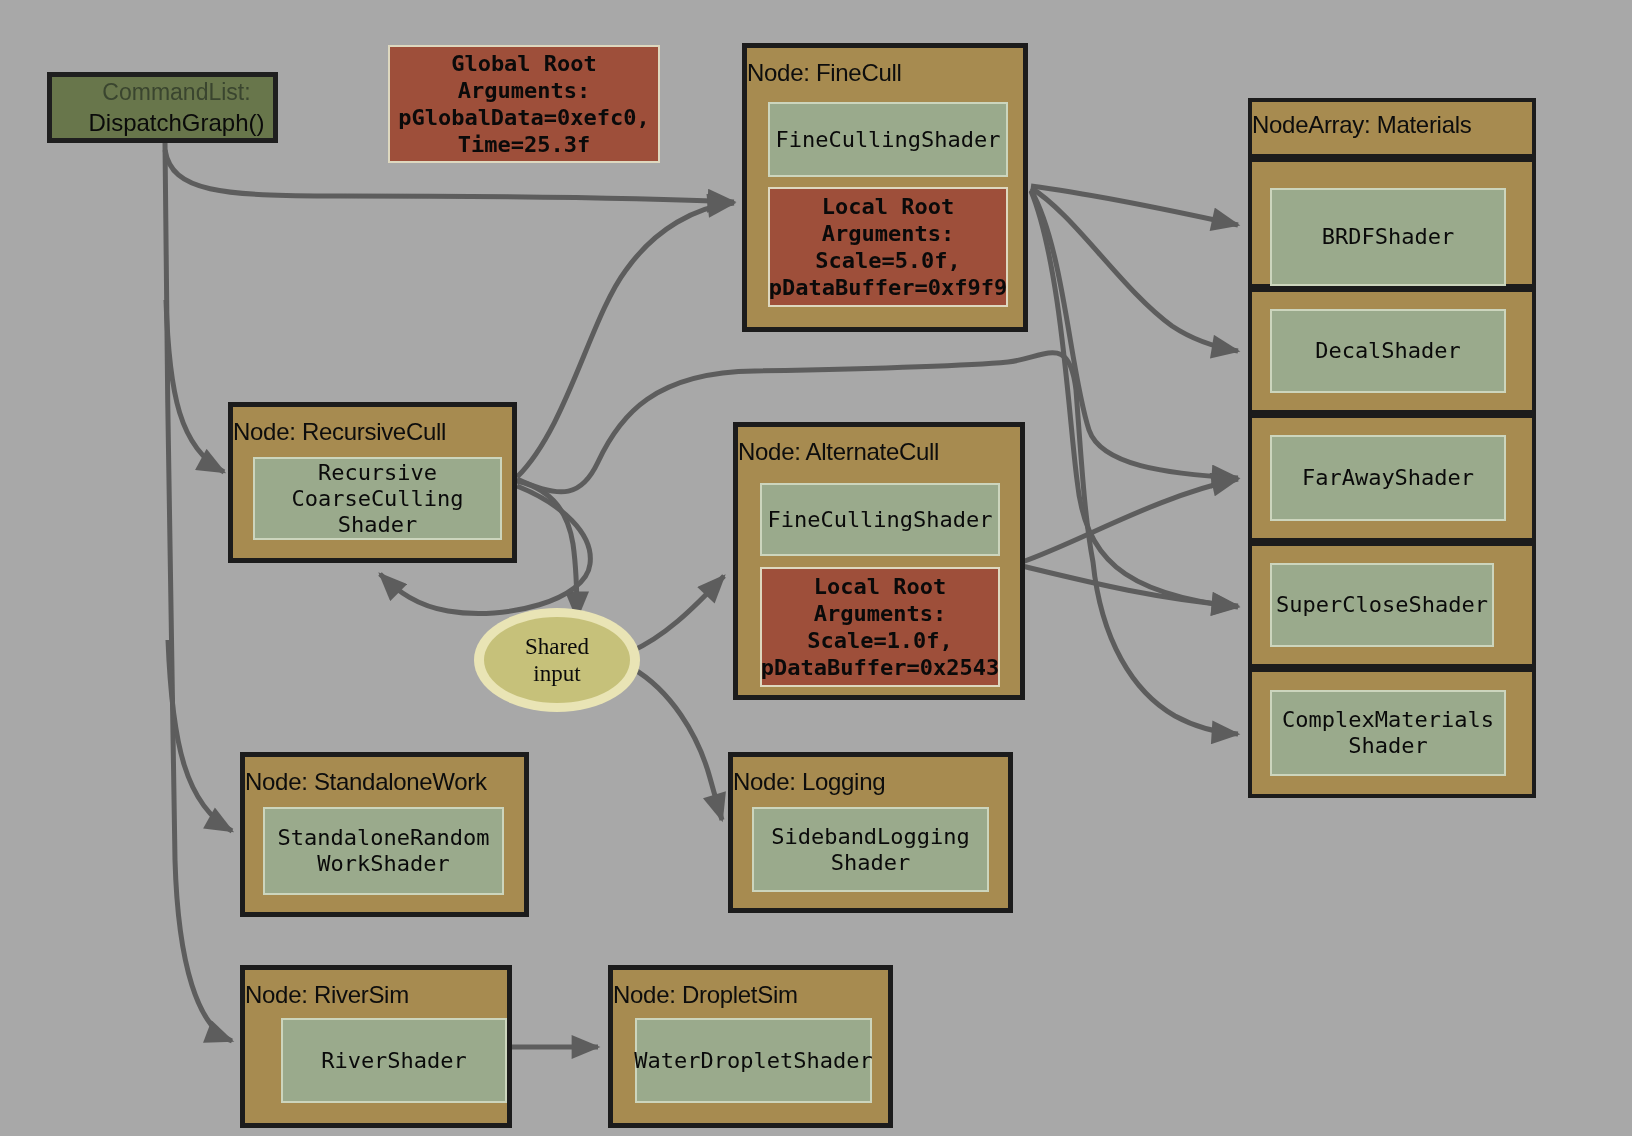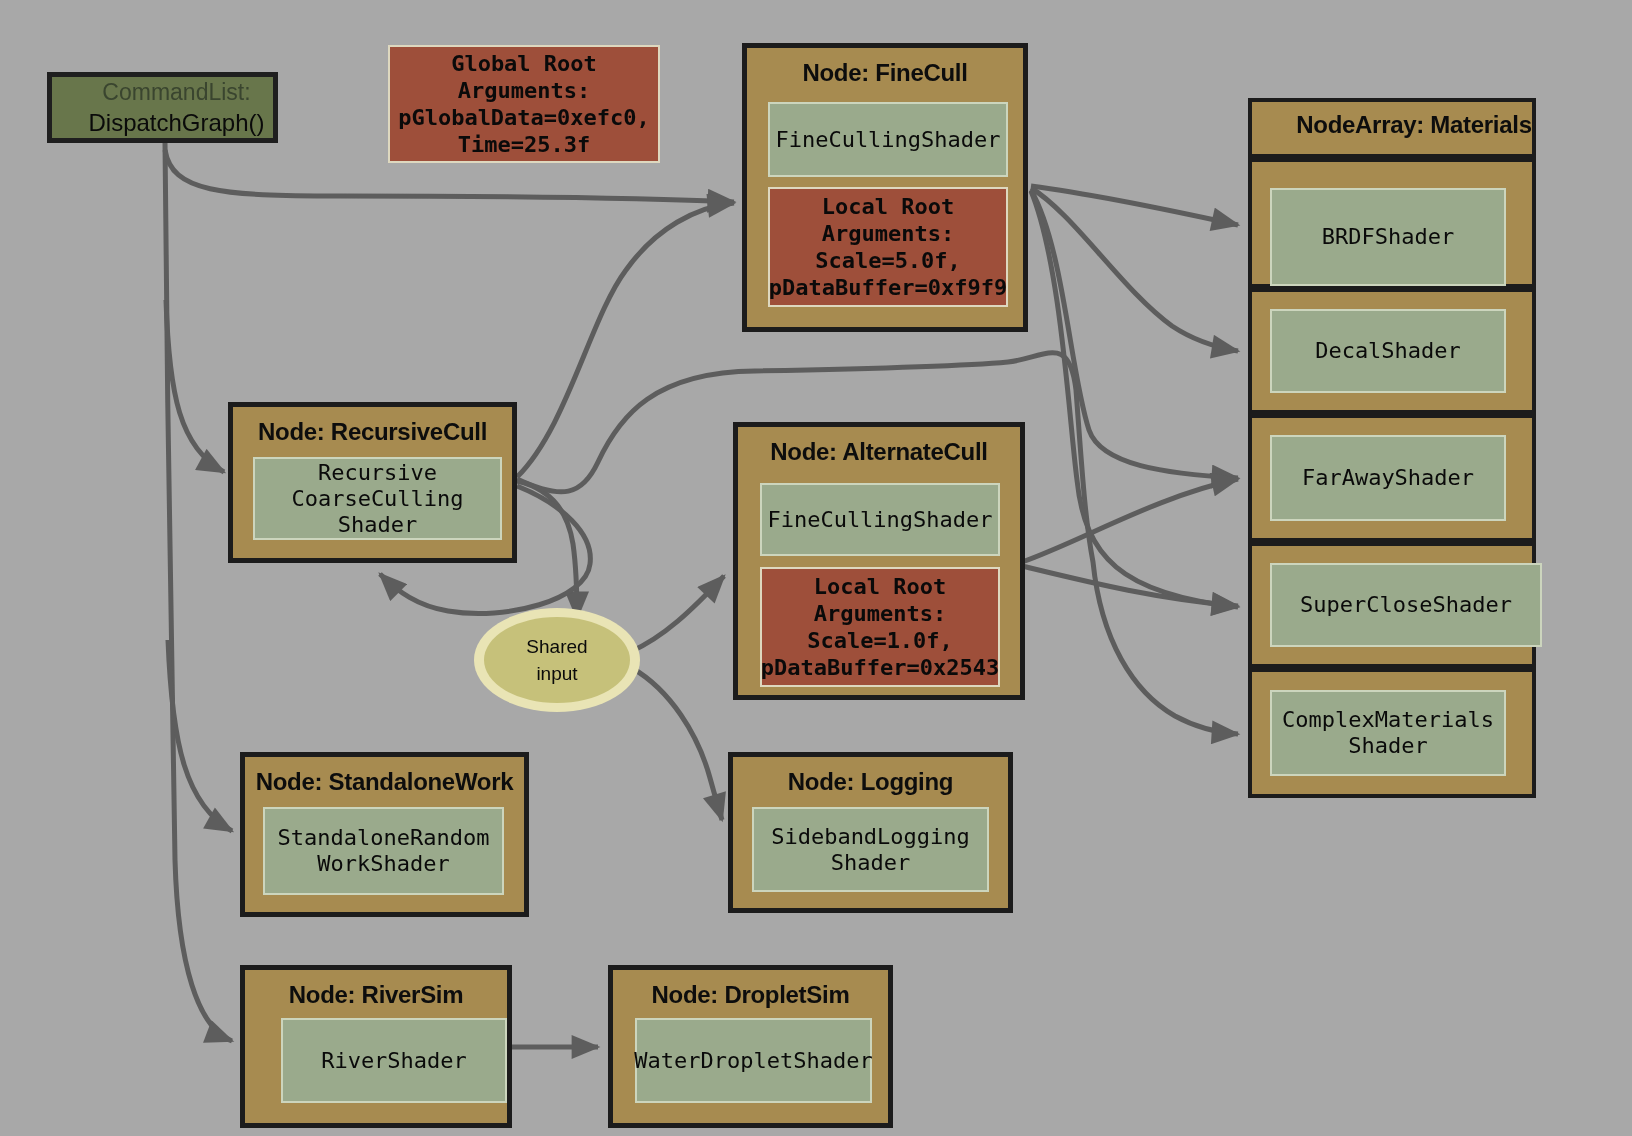--- a/index.html
+++ b/index.html
@@ -11,23 +11,23 @@
   }
   #edges{position:absolute;left:0;top:0;z-index:1;}
   .node{
     position:absolute;
     background:var(--node-fill);
     border:5px solid var(--node-border);
     box-sizing:border-box;
     z-index:2;
   }
   .node-title{
-    text-align:center;
+    text-align:left;
     font-size:24px;
-    font-weight:700;
+    font-weight:400;
     letter-spacing:-0.3px;
     color:#0d0d0d;
     margin-top:11px;
   }
   .inner{
     position:absolute;
     box-sizing:border-box;
     display:flex;align-items:center;justify-content:center;
     text-align:center;
     font-family:"DejaVu Sans Mono",monospace;
@@ -61,43 +61,44 @@
     position:absolute;left:388px;top:45px;width:272px;height:118px;
     z-index:2;
   }
   .mat-header{
     position:absolute;left:1248px;top:98px;width:288px;height:60px;
     background:var(--node-fill);
     border:4px solid var(--node-border);
     box-sizing:border-box;
     z-index:2;
   }
-  .mat-header .node-title{margin-top:9px;padding-left:44px;}
+  .mat-header .node-title{margin-top:9px;}
   .mat-cell{
     position:absolute;left:1248px;width:288px;
     background:var(--node-fill);
     border:4px solid var(--node-border);
     box-sizing:border-box;
     z-index:2;
   }
   .ellipse-ring{
     position:absolute;left:474px;top:608px;width:166px;height:104px;
     background:var(--ellipse-ring);
     border-radius:50%;
     z-index:2;
   }
   .ellipse{
     position:absolute;left:10px;top:9px;width:146px;height:86px;
     background:var(--ellipse-fill);
     border-radius:50%;
     display:flex;align-items:center;justify-content:center;
     text-align:center;
-    font-size:19px;color:#0a0a0a;
+    font-size:23px;color:#0a0a0a;
     line-height:27px;
     white-space:pre-line;
+    font-family:Liberation Serif, serif;
   }
 </style>
 </head>
 <body>
 
 <div id="canvas" style="background: rgb(168, 168, 168);">
 
   <svg id="edges" width="1632" height="1136" viewBox="0 0 1632 1136">
     <defs>
       <marker id="ah" viewBox="0 0 12 10" refX="11" refY="5" markerWidth="30" markerHeight="24" orient="auto" markerUnits="userSpaceOnUse">
@@ -193,20 +194,20 @@
   <div class="mat-cell" style="top:158px;height:130px">
     <div class="inner shader-box" style="left:18px;top:26px;width:236px;height:98px">BRDFShader</div>
   </div>
   <div class="mat-cell" style="top:288px;height:126px">
     <div class="inner shader-box" style="left:18px;top:17px;width:236px;height:84px">DecalShader</div>
   </div>
   <div class="mat-cell" style="top:414px;height:128px">
     <div class="inner shader-box" style="left:18px;top:17px;width:236px;height:86px">FarAwayShader</div>
   </div>
   <div class="mat-cell" style="top:542px;height:126px">
-    <div class="inner shader-box" style="left:18px;top:17px;width:272px;height:84px">SuperCloseShader</div>
+    <div class="inner shader-box" style="left:18px;top:17px;width:224px;height:84px">SuperCloseShader</div>
   </div>
   <div class="mat-cell" style="top:668px;height:130px">
     <div class="inner shader-box" style="left:18px;top:18px;width:236px;height:86px">ComplexMaterials
 Shader</div>
   </div>
 
 </div>
 
 </body></html>

